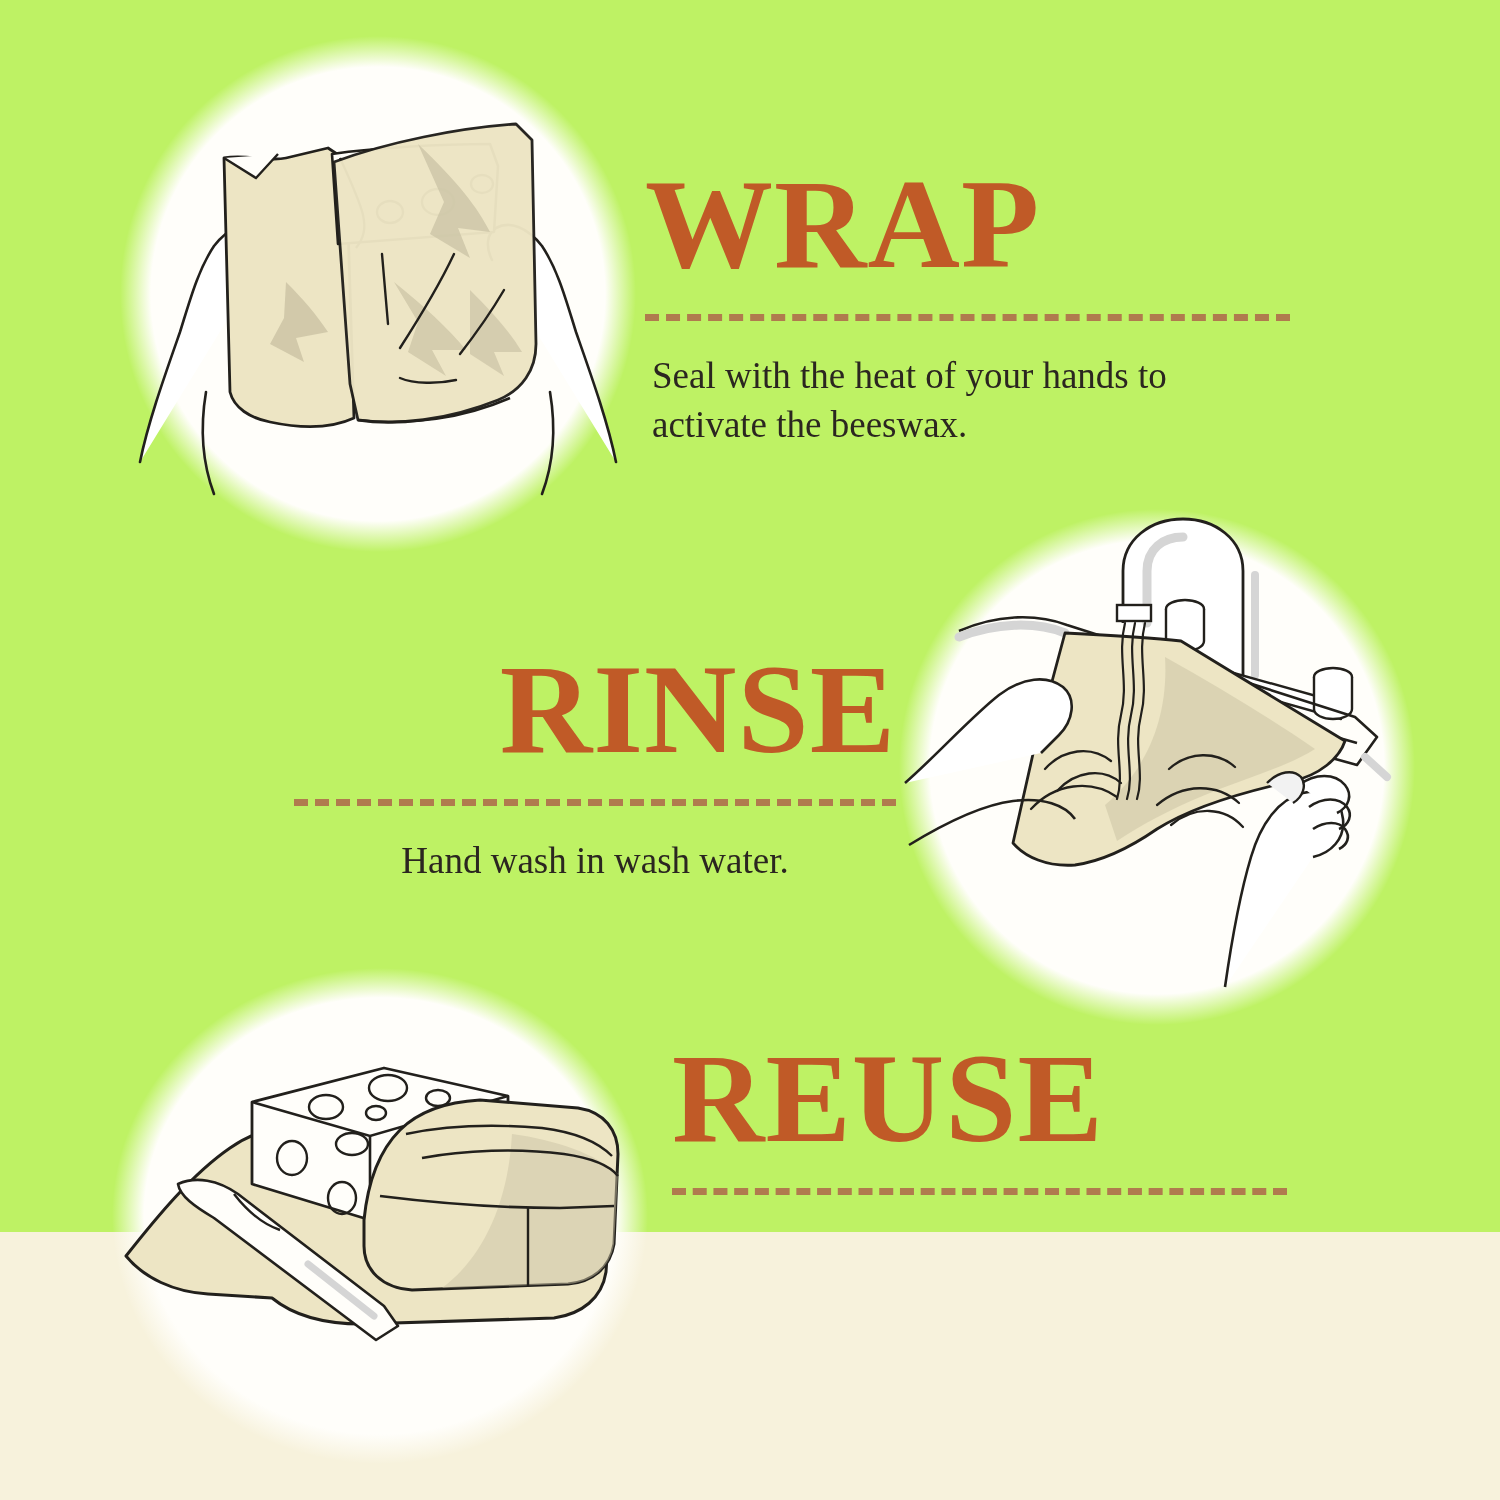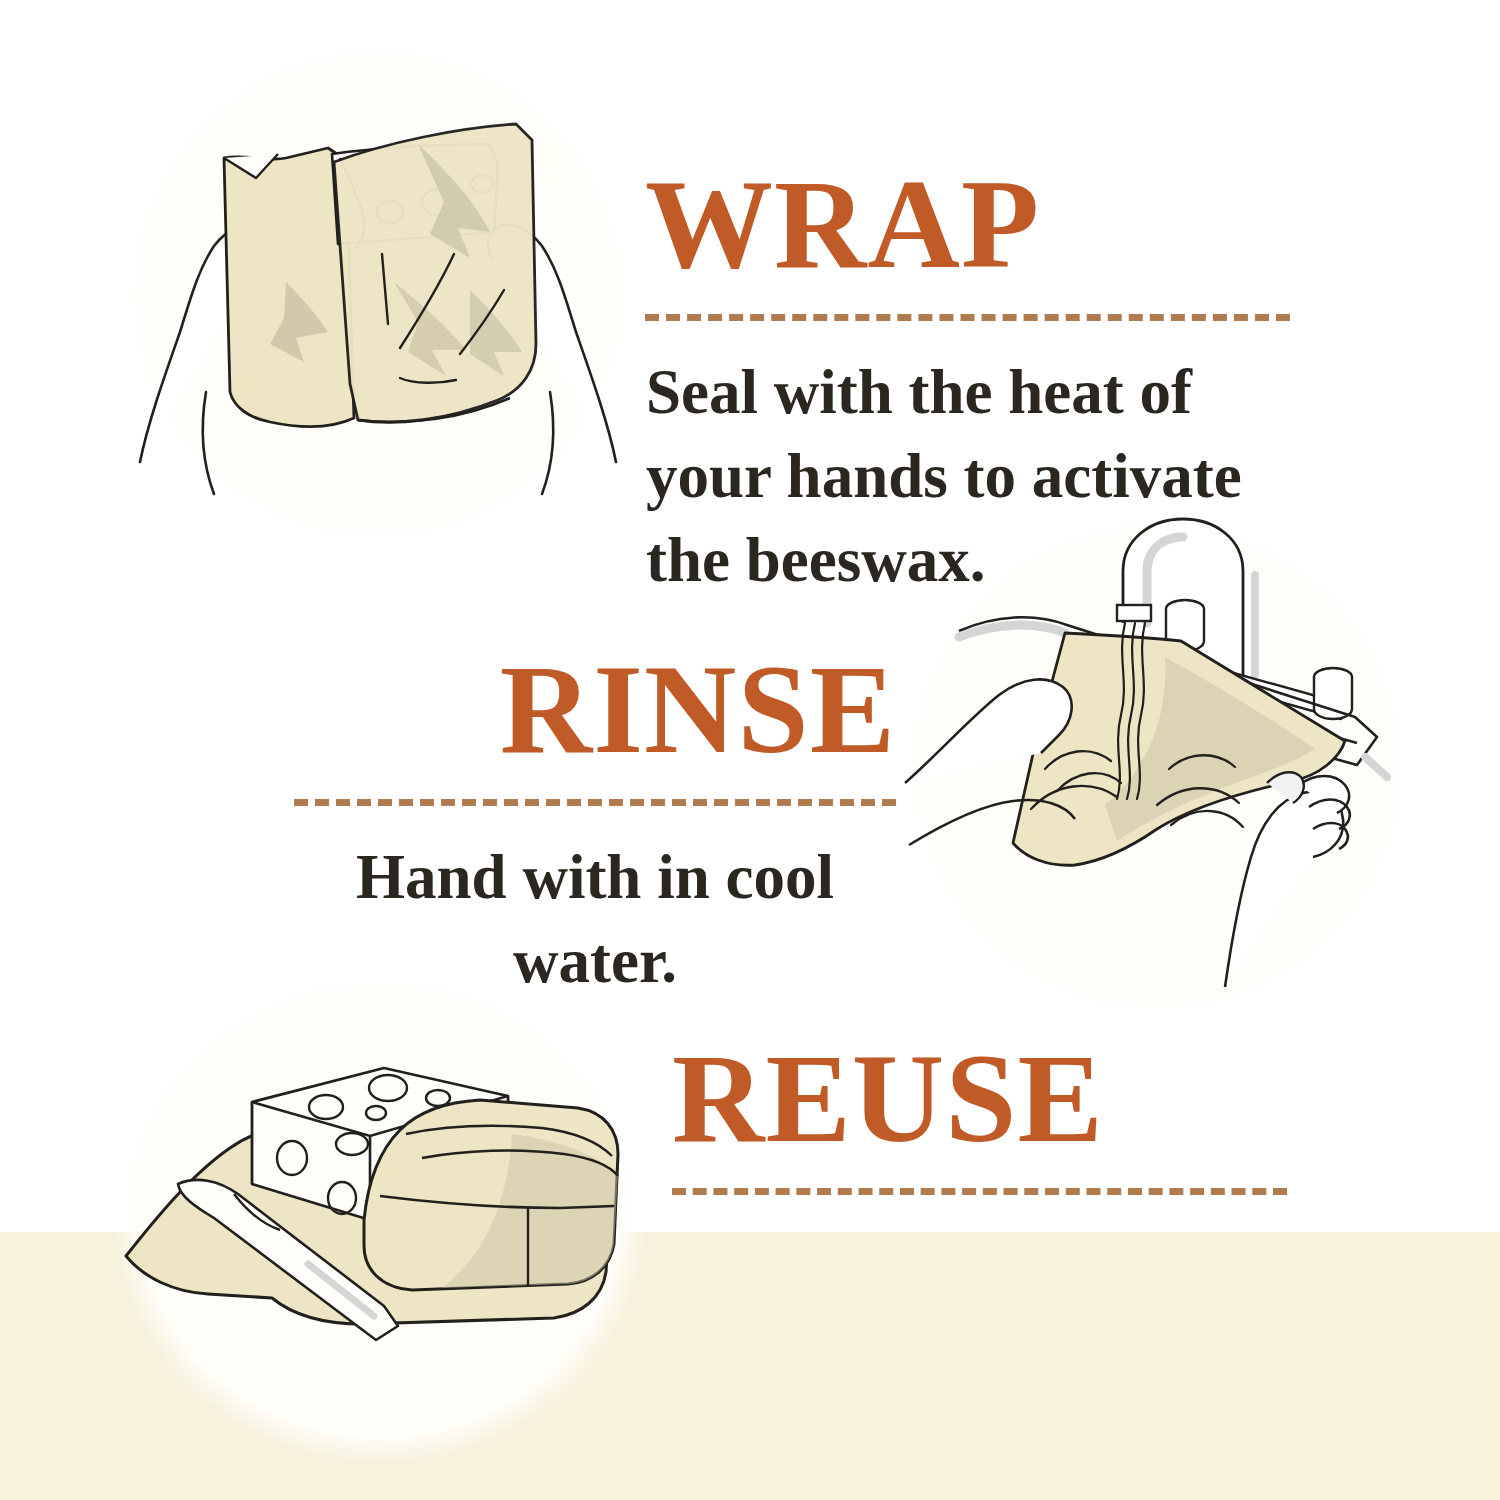--- a/index.html
+++ b/index.html
@@ -10,21 +10,21 @@
     width: 1500px;
     height: 1500px;
     background: #F7F2DC;
     font-family: "Liberation Serif", "DejaVu Serif", serif;
     overflow: hidden;
   }
   .canvas {
     position: relative;
     width: 1500px;
     height: 1232px;
-    background: #ffffff;
+    background: #bef264;
   }
 
   
   .illo {
     position: absolute;
   }
   .illo svg { display: block; }
 
   
   .block {
@@ -42,24 +42,24 @@
   }
   .divider {
     height: 0;
     border-top: 7px dashed #B07B4E;
     margin-top: 26px;
     margin-bottom: 30px;
   }
   .body-text {
     font-family: "Liberation Serif", "DejaVu Serif", serif;
     color: #2B2620;
-    font-size: 63px;
+    font-size: 37px;
     line-height: 1.33;
-    margin: 1px;
-    font-weight: bold;
+    margin: 7px;
+    font-weight: normal;
   }
 
   .block-wrap  { left: 645px; top: 160px;  width: 645px; text-align: left; }
   .block-rinse { left: 294px; top: 645px;  width: 602px; text-align: right; }
   .block-reuse { left: 672px; top: 1034px; width: 615px; text-align: left; }
 
   .block-rinse .body-text { text-align: center; }
 </style>
 </head>
 <body>
@@ -198,21 +198,21 @@
         <path d="M414 302 C 428 292, 444 292, 452 302 C 458 310, 454 320, 444 324" fill="none"></path>
         <path d="M418 324 C 430 316, 444 316, 450 324 C 456 332, 452 340, 444 344" fill="none"></path>
       </g>
       <path d="M372 278 C 384 266, 398 264, 406 272 C 412 280, 408 292, 398 298" fill="#F2F2F2" stroke="#22201C" stroke-width="2.4"></path>
     </svg>
   </div>
 
   <div class="block block-rinse">
     <h1 class="headline">RINSE</h1>
     <div class="divider"></div>
-    <p class="body-text">Hand with in cool water.</p>
+    <p class="body-text">Hand wash in wash water.</p>
   </div>
 
   <div class="illo" style="left:112px; top:968px;">
     <svg width="540" height="500" viewBox="0 0 540 500" xmlns="http://www.w3.org/2000/svg">
       <defs>
         <radialGradient id="circGrad3" cx="50%" cy="50%" r="50%">
           <stop offset="0%" stop-color="#FFFEFA"></stop>
           <stop offset="88%" stop-color="#FFFEFA"></stop>
           <stop offset="100%" stop-color="#FFFEFA" stop-opacity="0"></stop>
         </radialGradient>

